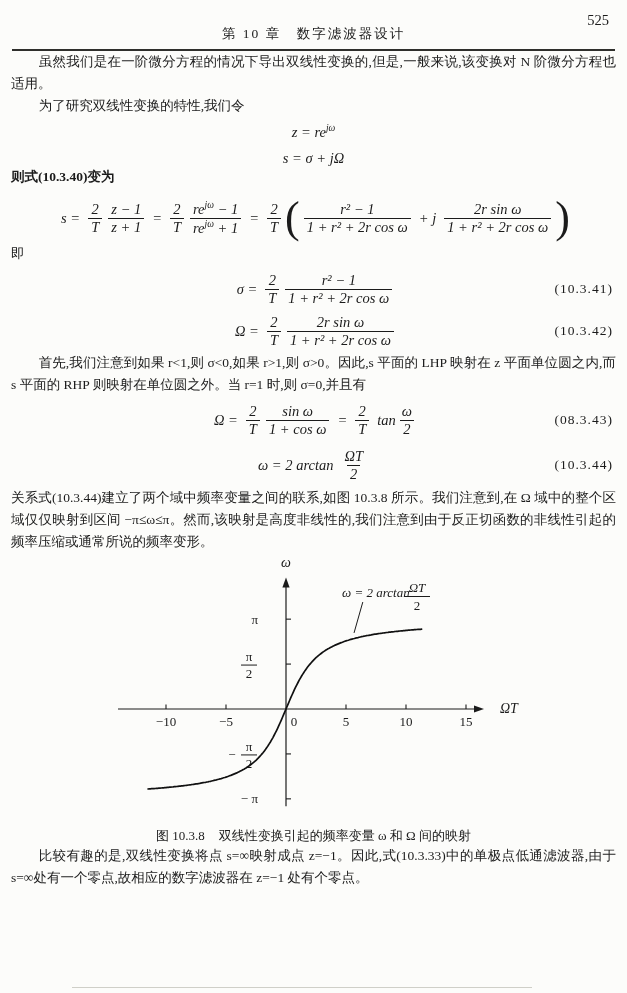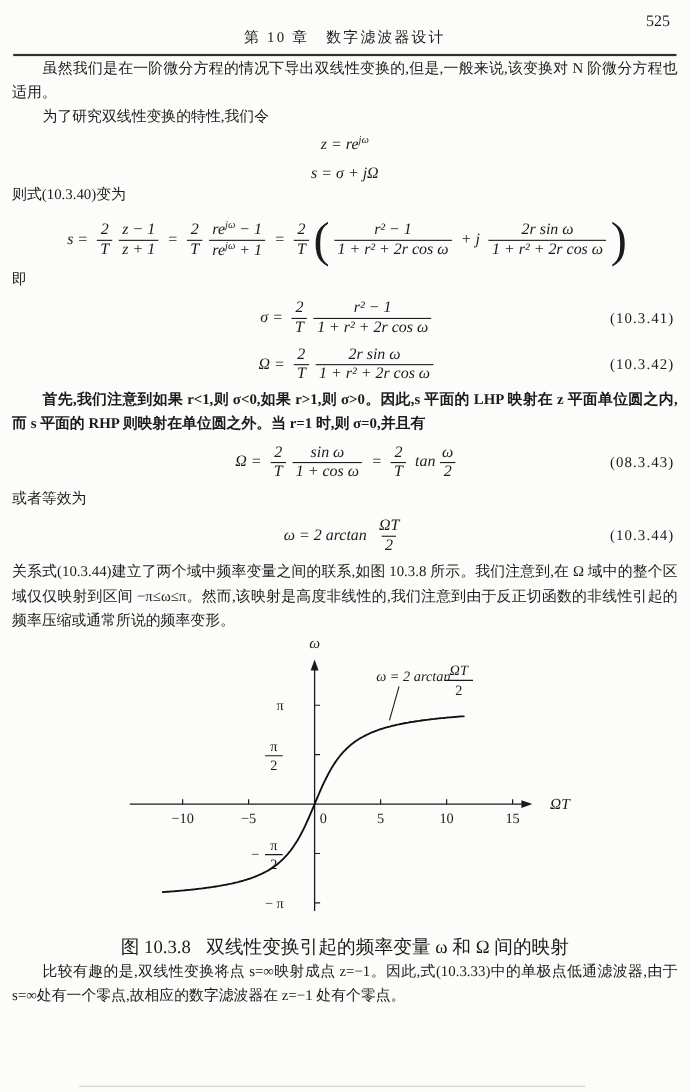--- a/index.html
+++ b/index.html
@@ -41,28 +41,28 @@
   .tok{white-space:nowrap;}
   .op{margin:0 5px;}
   .bigp{font-size:44px;font-style:normal;font-weight:300;line-height:0;padding:0 1px;transform:scaleY(1.02);}
   [data-name="eq-z-def"]{margin-top:6px;}
   [data-name="eq-s-def"]{margin-top:9px;}
   [data-name="paragraph-then-40"]{margin-top:7px;}
   [data-name="eq-10-3-40-expanded"]{margin-top:5px;min-height:50px;}
   [data-name="paragraph-ji"]{margin-top:5px;}
   [data-name="eq-10-3-41"]{margin-top:3px;min-height:42px;}
   [data-name="eq-10-3-42"]{min-height:42px;}
-  [data-name="paragraph-first"]{margin-top:5px;font-weight:bold;}
+  [data-name="paragraph-first"]{margin-top:5px;}
   [data-name="eq-10-3-43"]{margin-top:2px;min-height:44px;}
   [data-name="paragraph-equiv"]{margin-top:2px;}
   [data-name="eq-10-3-44"]{margin-top:1px;min-height:44px;}
   [data-name="paragraph-relation"]{margin-top:3px;}
   .figure{margin:0 -11px;}
   .caption{
-    text-align:center;font-size:17px;margin-top:2px;
+    text-align:center;font-size:13px;margin-top:2px;
   }
   .caption .cap-label{margin-right:14px;}
   [data-name="paragraph-final"]{margin-top:19px;}
   .scan-smudge{position:absolute;left:72px;right:95px;bottom:5px;height:1px;background:#cfcfc8;}
 </style>
 </head>
 <body>
 
 <div class="page" data-name="textbook-page">
 
@@ -75,21 +75,21 @@
   <p class="para indent" data-name="paragraph-lead">为了研究双线性变换的特性,我们令</p>
 
   <div class="eqrow" data-name="eq-z-def">
     <span class="tok" data-name="eq-z-def-body"><span data-name="eq-base">z = re</span><sup data-name="eq-superscript">jω</sup></span>
   </div>
 
   <div class="eqrow" data-name="eq-s-def">
     <span class="tok" data-name="eq-s-def-body">s = σ + jΩ</span>
   </div>
 
-  <p class="para indent" data-name="paragraph-then-40" style="text-indent:0;">则式(10.3.40)变为</p>
+  <p class="para indent" data-name="paragraph-then-40" style="text-indent:0;font-weight:bold;">则式(10.3.40)变为</p>
 
   <div class="eqrow" data-name="eq-10-3-40-expanded">
     <span class="tok op" data-name="eq-lhs">s =</span>
     <span class="frac" data-name="fraction-2-over-T">
       <span class="num" data-name="fraction-numerator">2</span>
       <span class="den" data-name="fraction-denominator">T</span>
     </span>
     <span class="frac" data-name="fraction-z">
       <span class="num" data-name="fraction-numerator">z − 1</span>
       <span class="den" data-name="fraction-denominator">z + 1</span>
@@ -167,21 +167,20 @@
       <span class="den" data-name="fraction-denominator">T</span>
     </span>
     <span class="tok" style="margin-left:5px;" data-name="tan-function">tan</span>
     <span class="frac" data-name="fraction-omega-over-2">
       <span class="num" data-name="fraction-numerator">ω</span>
       <span class="den" data-name="fraction-denominator">2</span>
     </span>
     <span class="eqnum" data-name="equation-number">(08.3.43)</span>
   </div>
 
-  <p class="para" data-name="paragraph-equiv">或者等效为</p>
 
   <div class="eqrow" data-name="eq-10-3-44">
     <span class="tok" style="margin-right:5px;" data-name="eq-lhs">ω = 2 arctan</span>
     <span class="frac" data-name="fraction-omega-T-over-2">
       <span class="num" data-name="fraction-numerator">ΩT</span>
       <span class="den" data-name="fraction-denominator">2</span>
     </span>
     <span class="eqnum" data-name="equation-number">(10.3.44)</span>
   </div>
 

